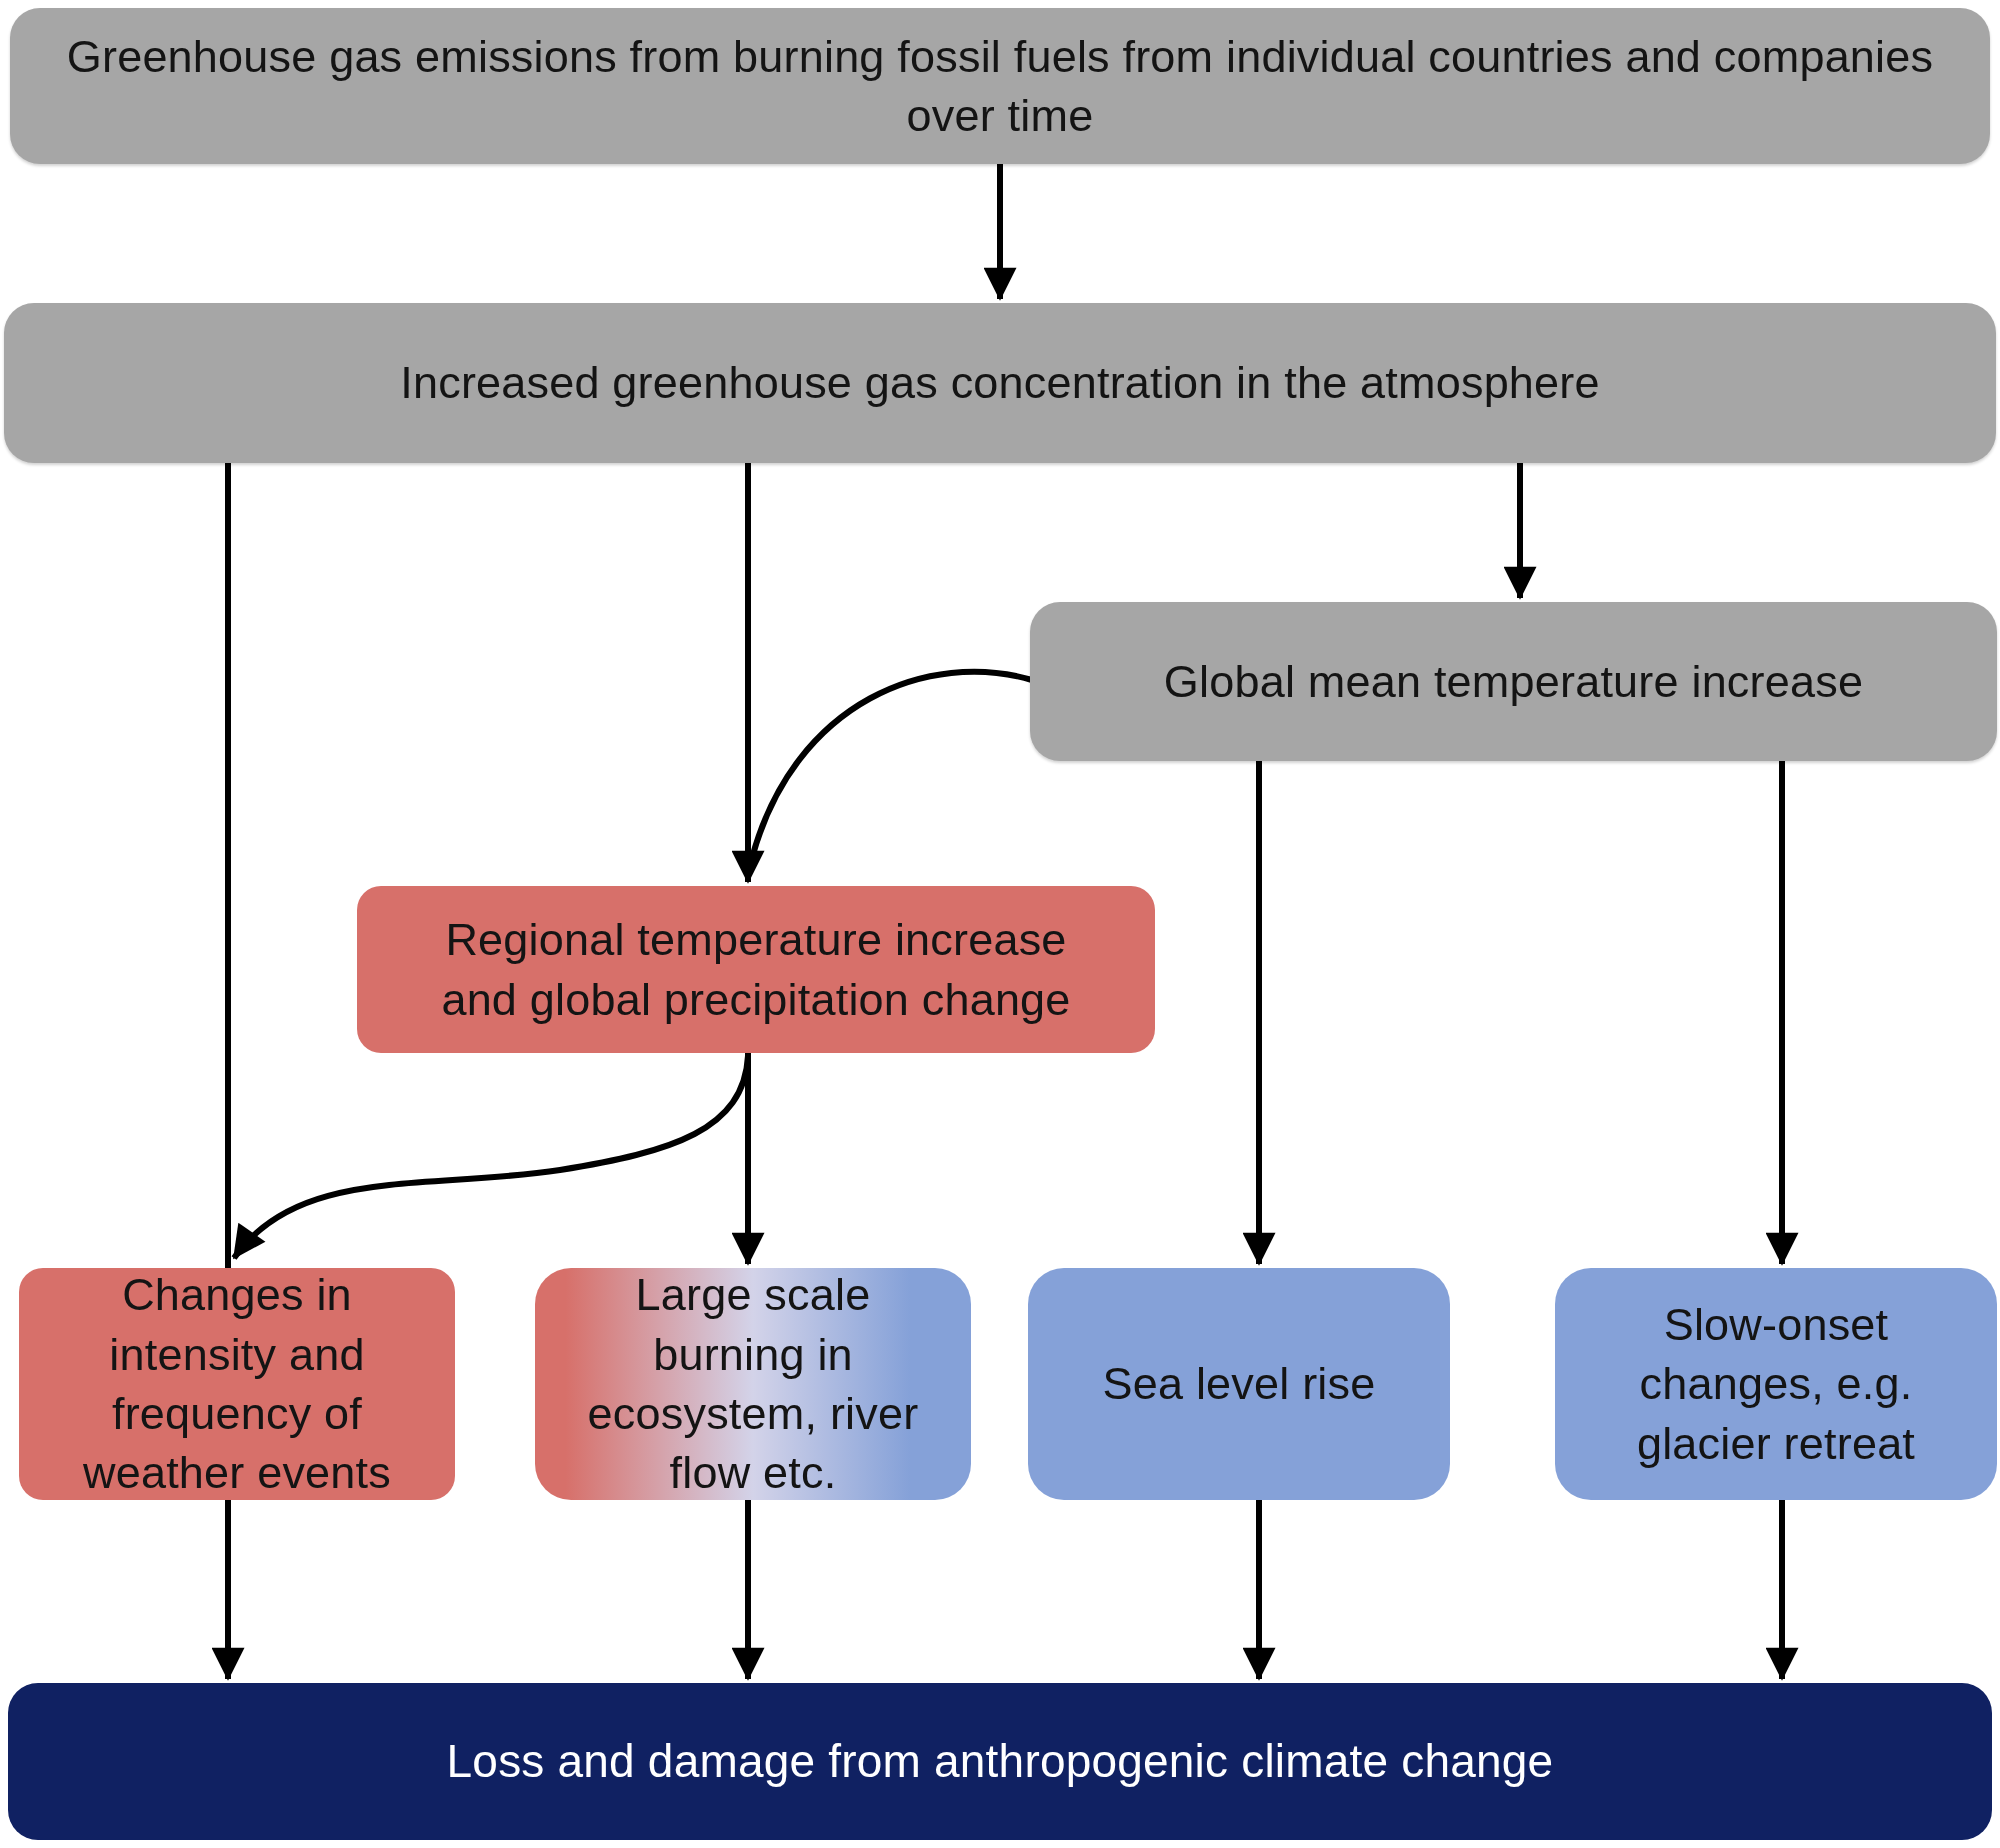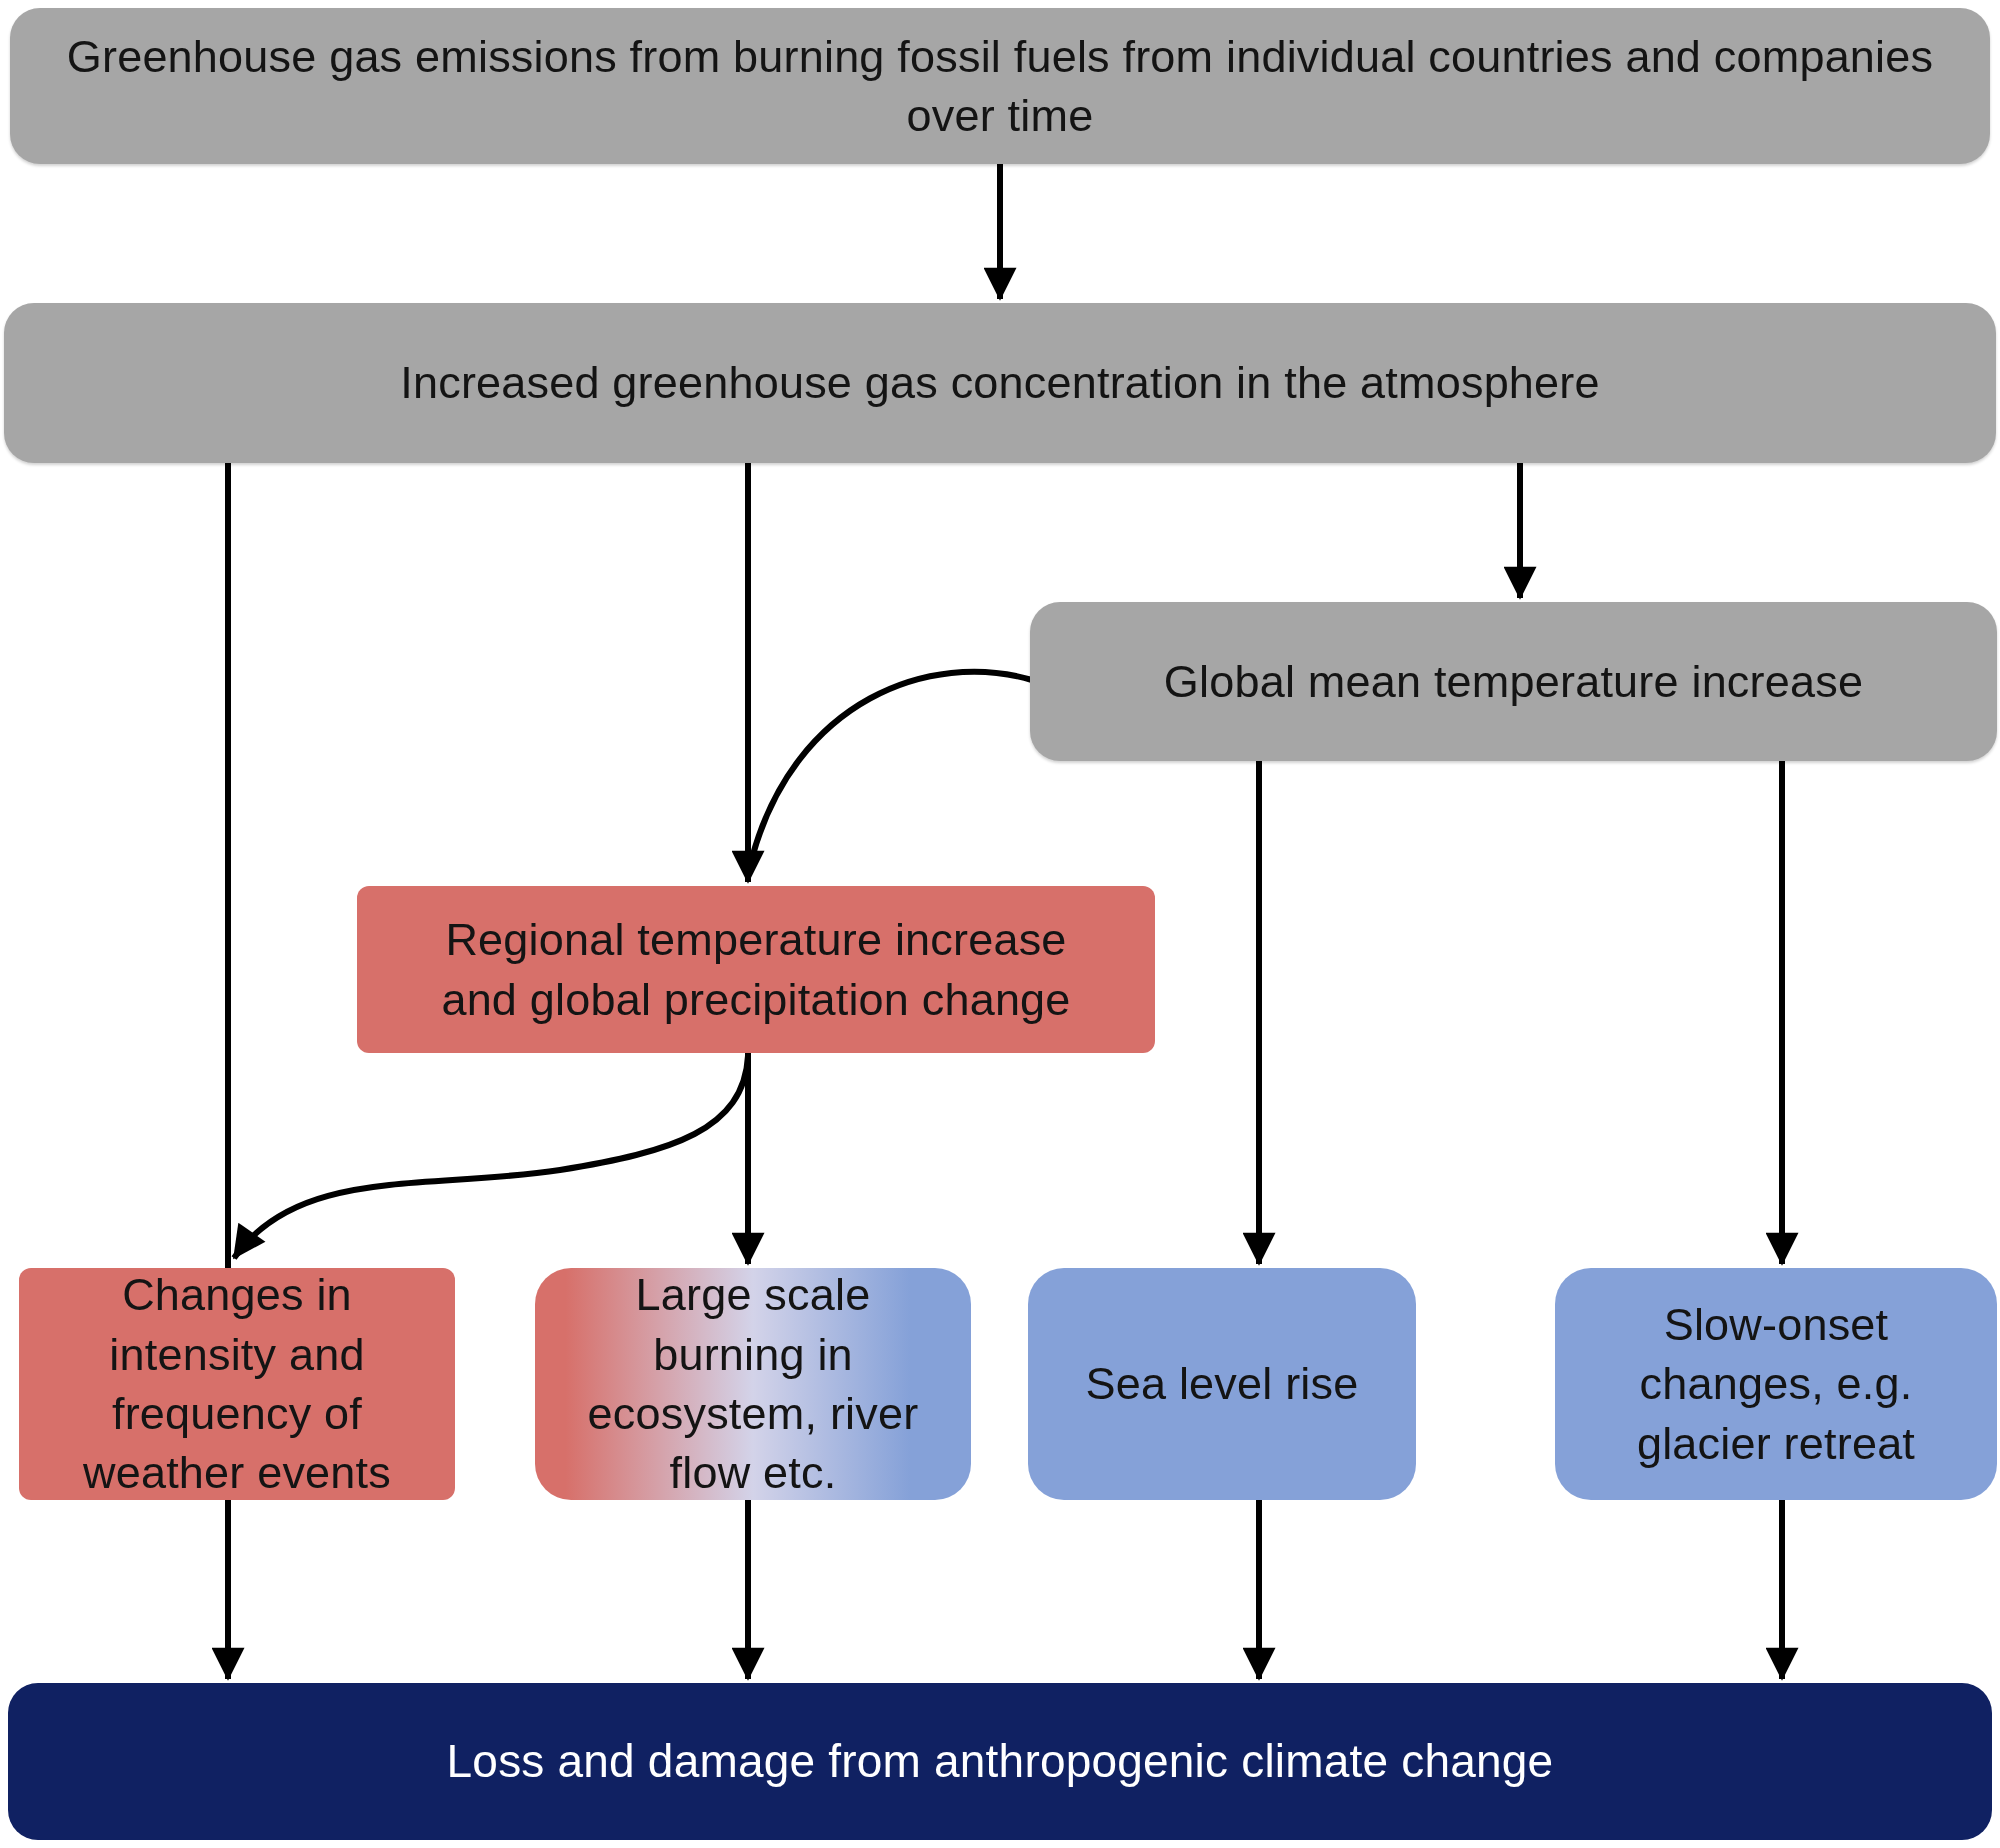--- a/index.html
+++ b/index.html
@@ -34,21 +34,21 @@
     letter-spacing: 0.2px;
   }
   .node .lbl { display: block; }
   .gray {
     background: var(--gray, #a6a6a6);
     border-radius: 30px;
     box-shadow: 0 2px 3px rgba(0,0,0,0.18);
   }
   .red {
     background: var(--red, #d7706a);
-    border-radius: 12px;
+    border-radius: 24px;
   }
   .blue {
     background: var(--blue, #85a1d8);
     border-radius: 36px;
   }
   .red-blue {
     background: linear-gradient(90deg,
       var(--red, #d7706a) 0%,
       var(--red, #d7706a) 7%,
       var(--gradient_mid, #d3d3e9) 50%,
@@ -62,21 +62,21 @@
     color: var(--text_light, #ffffff);
   }
 
   
   #node-emissions     { left: 10px;   top: 8px;    width: 1980px; height: 156px; padding: 0 24px; }
   #node-concentration { left: 4px;    top: 303px;  width: 1992px; height: 160px; padding: 0 28px; }
   #node-global-temp   { left: 1030px; top: 602px;  width: 967px;  height: 159px; padding: 15px 40px; }
   #node-regional      { left: 357px;  top: 886px;  width: 798px;  height: 167px; padding: 0 60px; }
   #node-weather       { left: 19px;   top: 1268px; width: 436px;  height: 232px; padding: 0 34px; }
   #node-ecosystem     { left: 535px;  top: 1268px; width: 436px;  height: 232px; padding: 0 30px; }
-  #node-sea-level     { left: 1028px; top: 1268px; width: 388px;  height: 232px; padding: 7px 30px; align-items: center; }
+  #node-sea-level     { left: 1028px; top: 1268px; width: 422px;  height: 232px; padding: 7px 30px; align-items: center; }
   #node-slow-onset    { left: 1555px; top: 1268px; width: 442px;  height: 232px; padding: 0 34px; }
   #node-loss-damage   { left: 8px;    top: 1683px; width: 1984px; height: 157px; padding: 0 50px; font-size: 46px; }
 
   .edge {
     stroke: var(--arrow, #000000);
     stroke-width: 6;
     fill: none;
   }
   #arrowhead path { fill: var(--arrow, #000000); }
 </style>

